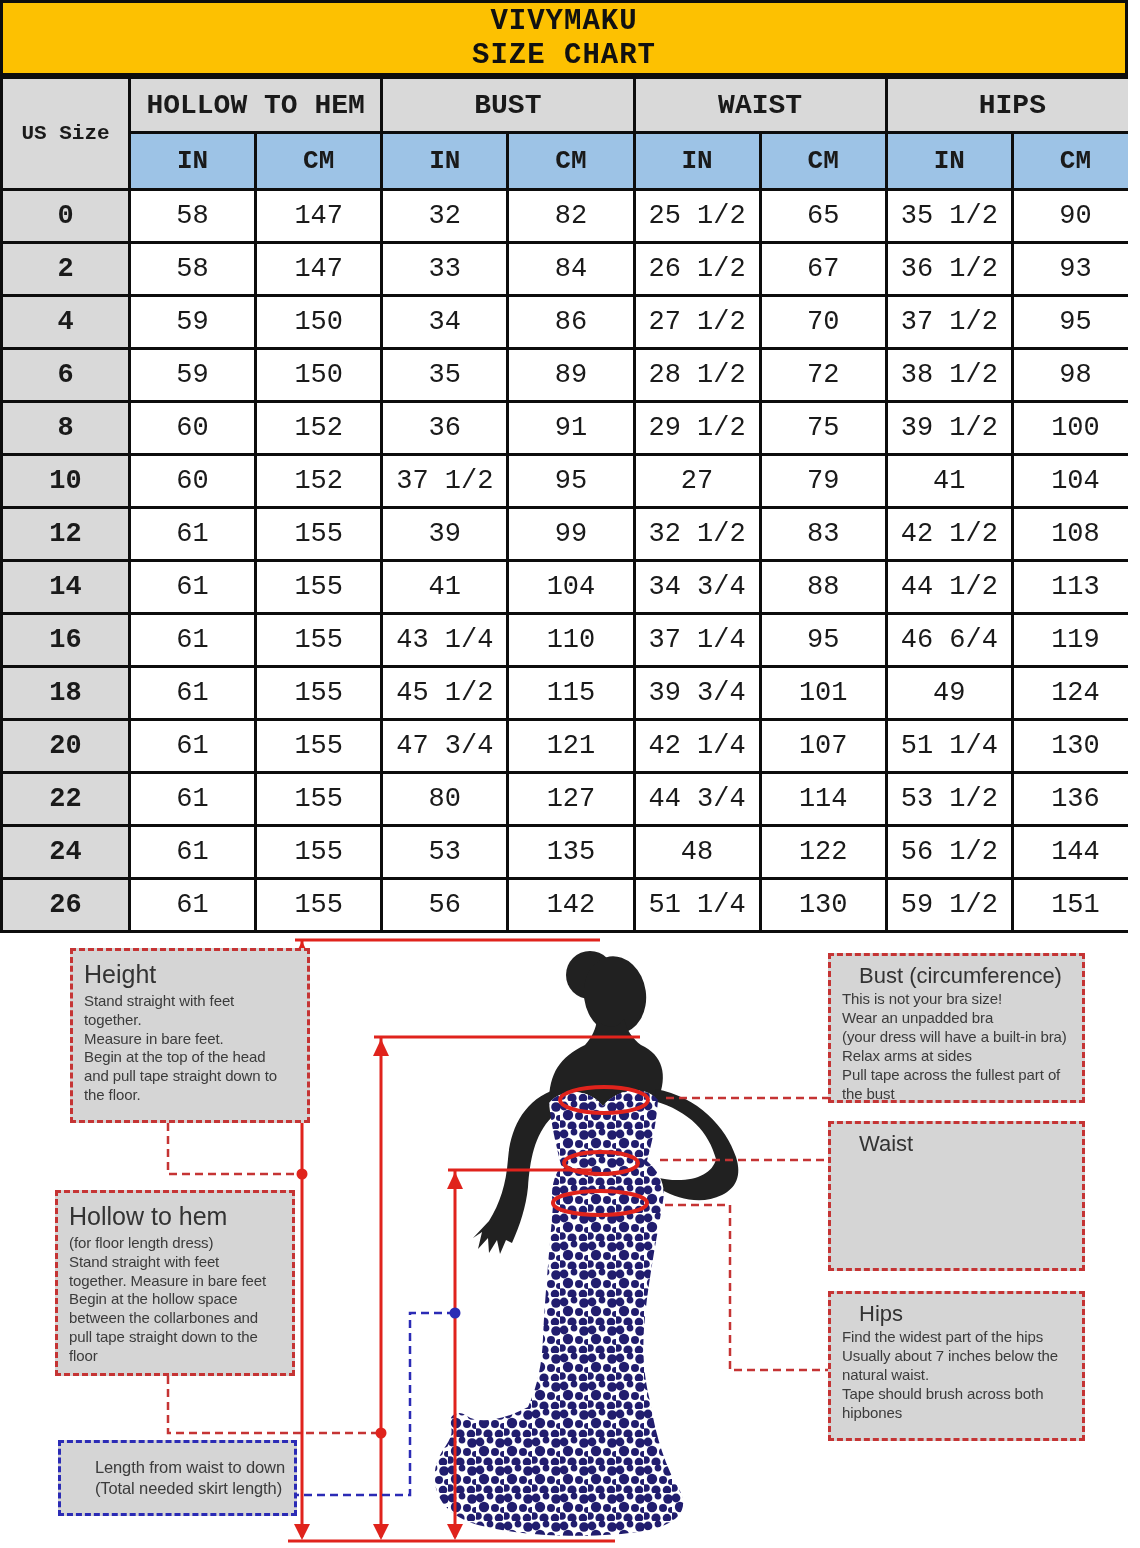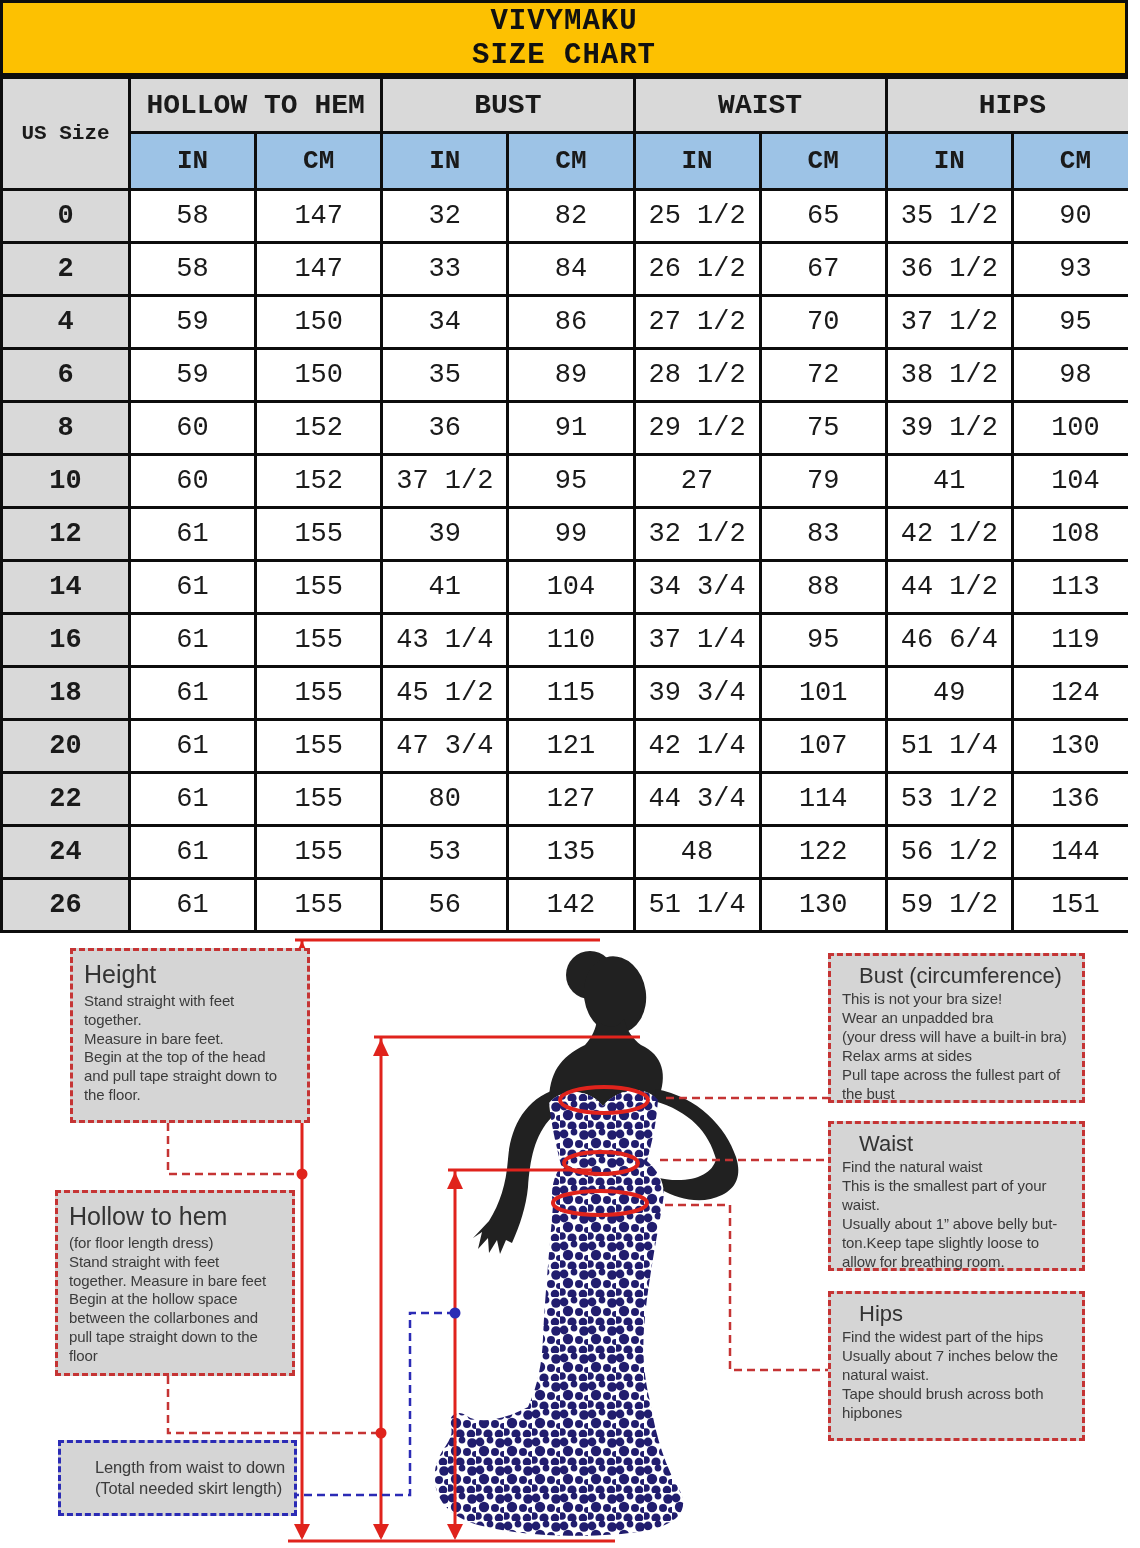--- a/index.html
+++ b/index.html
@@ -352,26 +352,20 @@
       <div class="note-body">This is not your bra size!
 Wear an unpadded bra
 (your dress will have a built-in bra)
 Relax arms at sides
 Pull tape across the fullest part of
 the bust</div>
     </div>
 
     <div class="note" style="left:828px;top:188px;width:257px;height:150px;">
       <div class="note-title sm">Waist</div>
-      <div class="note-body">Find the natural waist
-This is the smallest part of your
-waist.
-Usually about 1” above belly but-
-ton.Keep tape slightly loose to
-allow for breathing room.</div>
     </div>
 
     <div class="note" style="left:828px;top:358px;width:257px;height:150px;">
       <div class="note-title sm">Hips</div>
       <div class="note-body">Find the widest part of the hips
 Usually about 7 inches below the
 natural waist.
 Tape should brush across both
 hipbones</div>
     </div>

